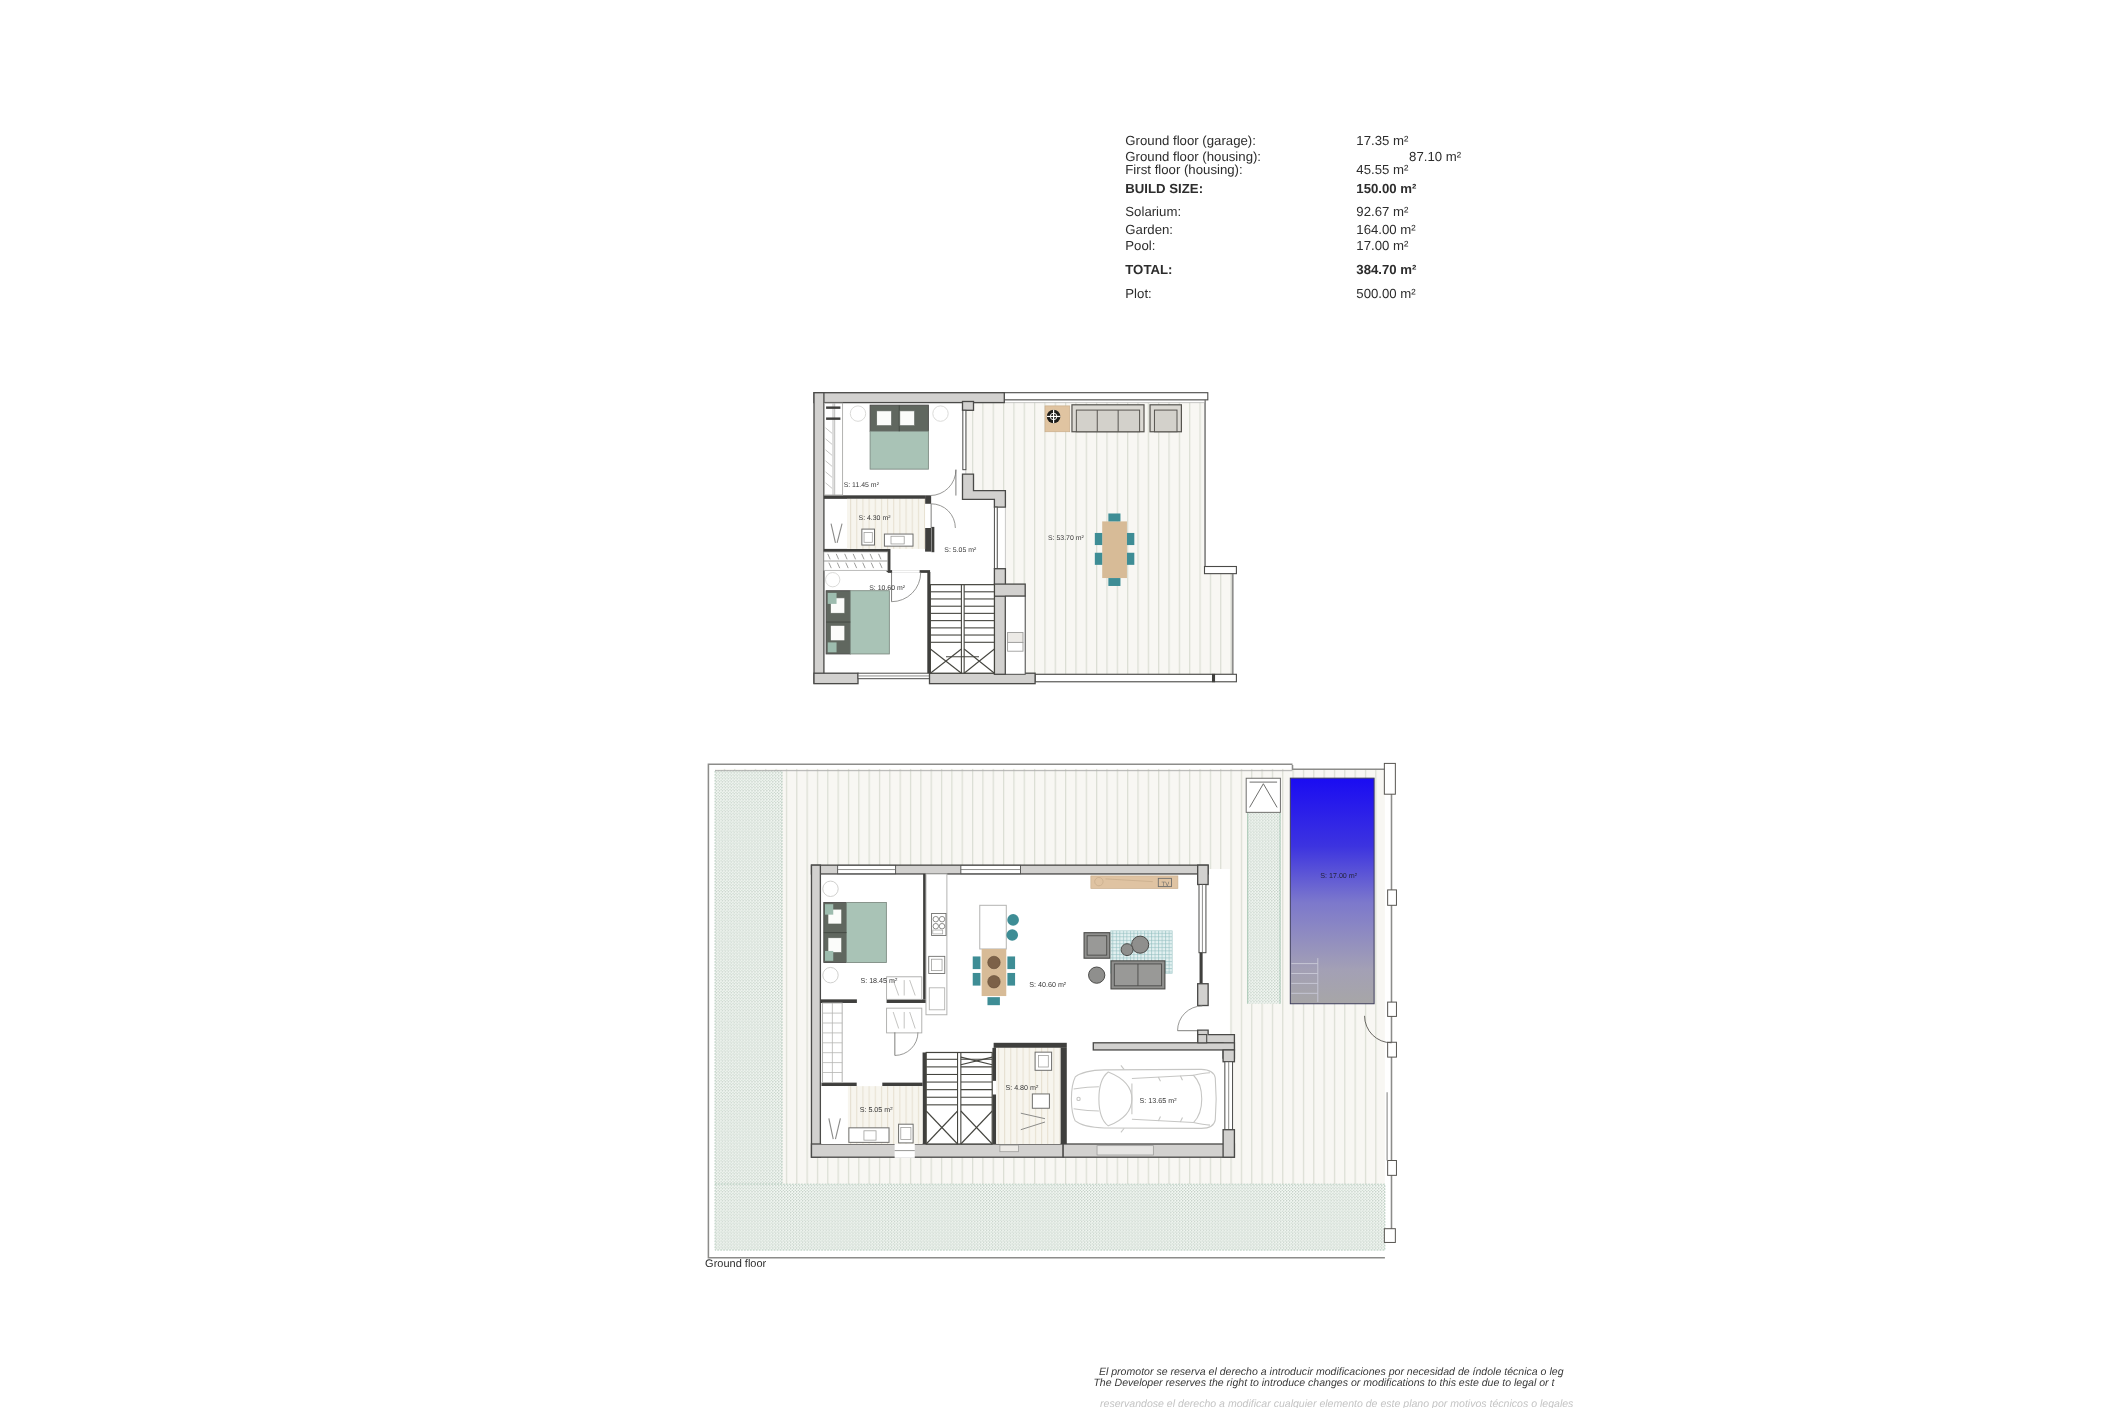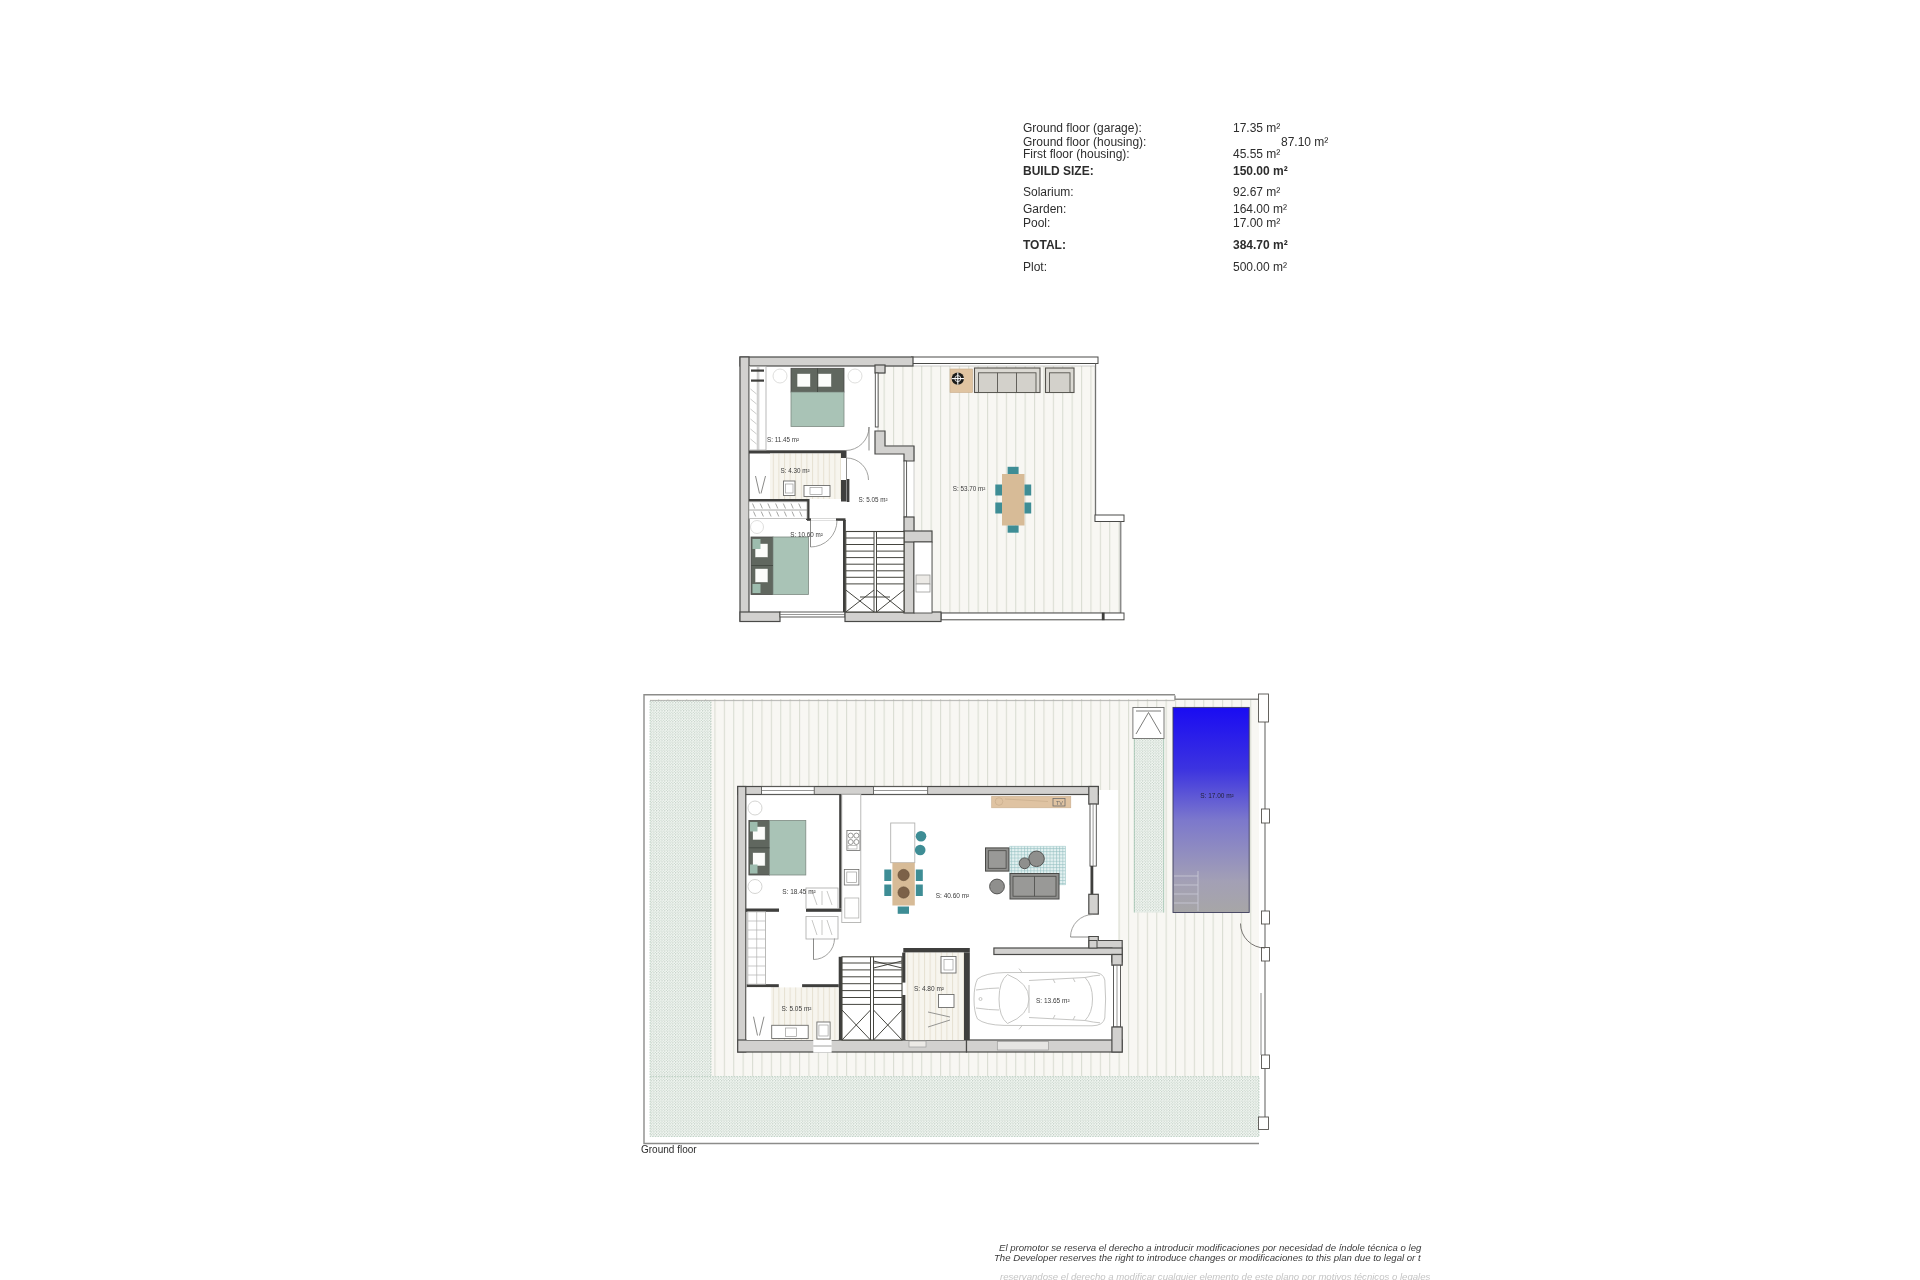--- a/index.html
+++ b/index.html
@@ -29,21 +29,21 @@
 <div class="t b" style="left:1233px;top:239.2px;">384.70 m²</div>
 <div class="t" style="left:1023px;top:260.8px;">Plot:</div>
 <div class="t" style="left:1233px;top:260.8px;">500.00 m²</div>
 
 <div class="t" style="left:745.5px;top:596px;font-size:10px;text-align:right;">First floor</div>
 
 <div class="t" style="left:641px;top:1145px;font-size:10px;">Ground floor</div>
 
 <div class="t it" style="left:980px;top:1242.5px;margin-left:19px;">El promotor se reserva el derecho a introducir modificaciones por necesidad de índole técnica o leg</div>
 
-<div class="t it" style="left:994px;top:1253.4px;">The Developer reserves the right to introduce changes or modificaciones to this plan due to legal or t</div>
+<div class="t it" style="left:994px;top:1253.4px;">The Developer reserves the right to introduce changes or modifications to this este due to legal or t</div>
 
 <div class="t it" style="left:1000px;top:1272.3px;color:#c4c4c4;">reservandose el derecho a modificar cualquier elemento de este plano por motivos técnicos o legales</div>
 <svg width="1920" height="1280" viewBox="0 0 1920 1280" style="position:absolute;left:0;top:0;" xmlns="http://www.w3.org/2000/svg" font-family="Liberation Sans, sans-serif">
 <defs>
   <pattern id="deck" width="9.4" height="12" patternUnits="userSpaceOnUse">
     <rect width="9.4" height="12" fill="#f8f7f3"></rect>
     <line x1="0.6" y1="0" x2="0.6" y2="12" stroke="#d6dacf" stroke-width="0.95"></line>
   </pattern>
   <pattern id="bathfloor" width="5.6" height="10" patternUnits="userSpaceOnUse">
     <rect width="5.6" height="10" fill="#f7f5ee"></rect>

